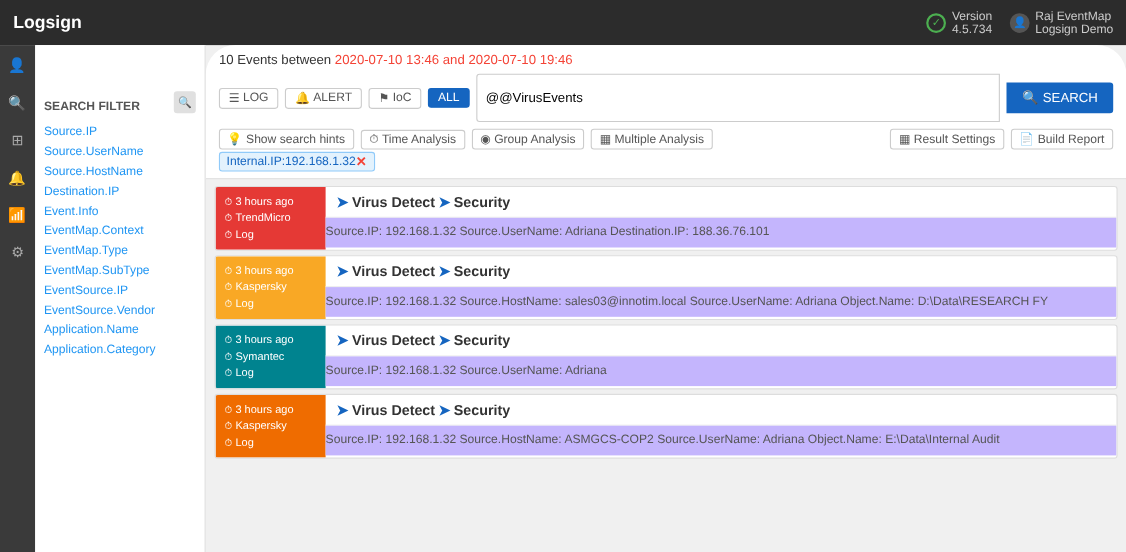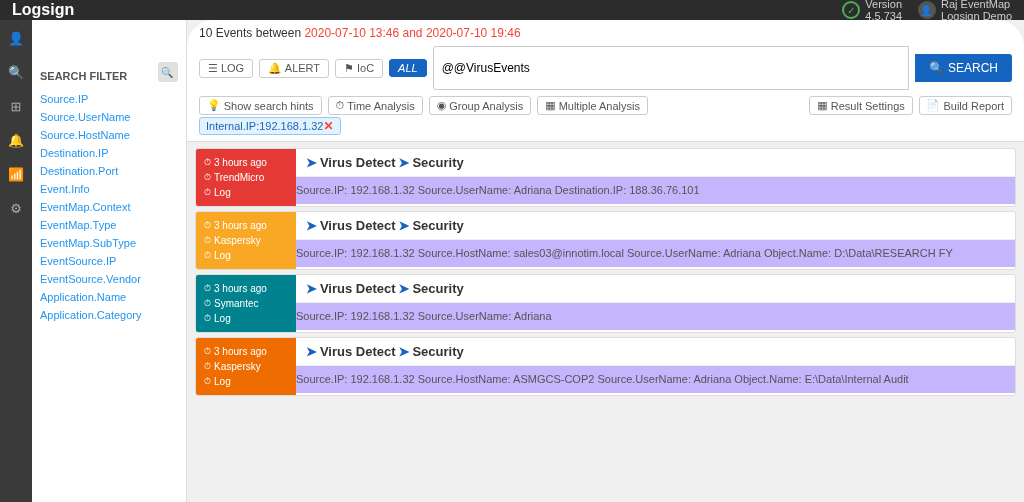--- a/index.html
+++ b/index.html
@@ -1,19 +1,19 @@
 <!DOCTYPE html>
 <html><head>
   <meta charset="utf-8">
   <style>
     * { margin: 0; padding: 0; box-sizing: border-box; }
     body { font-family: Arial, sans-serif; font-size: 12px; background: #f0f0f0; color: #333; display: flex; flex-direction: column; height: 502px; overflow: hidden; }
 
     
-    .topbar { background: #2c2c2c; height: 20px; display: flex; align-items: center; justify-content: space-between; padding: 0 12px; flex-shrink: 0; gap: 41px; }
+    .topbar { background: #2c2c2c; height: 41px; display: flex; align-items: center; justify-content: space-between; padding: 0 12px; flex-shrink: 0; gap: 41px; }
     .topbar-logo { color: #fff; font-size: 16px; font-weight: bold; }
     .topbar-right { display: flex; align-items: center; gap: 16px; }
     .topbar-version { display: flex; align-items: center; gap: 5px; color: #ccc; font-size: 11px; }
     .topbar-user { display: flex; align-items: center; gap: 5px; color: #ccc; font-size: 11px; }
     .check-circle { width: 18px; height: 18px; border-radius: 50%; border: 2px solid #4caf50; display: flex; align-items: center; justify-content: center; color: #4caf50; font-size: 10px; }
     .user-circle { width: 18px; height: 18px; border-radius: 50%; background: #555; display: flex; align-items: center; justify-content: center; color: #ccc; font-size: 10px; }
 
     
     .main-layout { display: flex; flex: 1; overflow: hidden; }
 
@@ -30,21 +30,21 @@
     
     .content { flex: 1; display: flex; flex-direction: column; overflow: hidden; border-radius: 27px; }
 
     
     .header-bar { background: #fff; border-bottom: 1px solid #ddd; padding: 6px 12px; flex-shrink: 0; }
     .events-summary { font-size: 12px; color: #333; margin-bottom: 6px; }
     .events-summary span.date-range { color: #f44336; }
     .search-row { display: flex; align-items: center; gap: 6px; margin-bottom: 6px; }
     .search-input { flex: 1; height: 44px; border: 1px solid #ccc; border-radius: 3px 0 0 3px; padding: 0 8px; font-size: 12px; outline: none; }
     .search-btn { height: 28px; background: #1565c0; color: #fff; border: none; border-radius: 0 3px 3px 0; padding: 0 14px; cursor: pointer; font-size: 12px; display: flex; align-items: center; gap: 4px; }
-    .type-btn { display: flex; align-items: center; gap: 3px; padding: 2px 8px; border: 1px solid #ccc; background: #f5f5f5; border-radius: 3px; cursor: pointer; font-size: 11px; color: #555; font-style: italic; }
+    .type-btn { display: flex; align-items: center; gap: 3px; padding: 2px 8px; border: 1px solid #ccc; background: #f5f5f5; border-radius: 3px; cursor: pointer; font-size: 11px; color: #555; }
     .type-btn.active { background: #1565c0; color: #fff; border-color: #1565c0; }
     .log-btn { display: flex; align-items: center; gap: 3px; padding: 2px 8px; border: 1px solid #ccc; background: #fff; border-radius: 3px; cursor: pointer; font-size: 11px; color: #555; }
     .analysis-row { display: flex; align-items: center; gap: 6px; }
     .hint-btn { font-size: 11px; color: #555; cursor: pointer; background: none; border: 1px solid #ccc; border-radius: 3px; padding: 2px 7px; display: flex; align-items: center; gap: 3px; }
     .right-btns { margin-left: auto; display: flex; gap: 6px; }
     .right-btn { font-size: 11px; color: #555; cursor: pointer; background: none; border: 1px solid #ccc; border-radius: 3px; padding: 2px 7px; display: flex; align-items: center; gap: 3px; }
     .filter-tag { display: inline-flex; align-items: center; gap: 0; background: #e3f2fd; border: 1px solid #90caf9; border-radius: 3px; padding: 1px 6px; font-size: 11px; color: #1565c0; margin-top: 2px; }
     .filter-tag .remove { color: #f44336; cursor: pointer; font-weight: bold; font-size: 12px; }
 
     
@@ -104,21 +104,20 @@
   <div class="sidebar">
     <div class="sidebar-title">
       <span>SEARCH FILTER</span>
       <button class="sidebar-search-btn">🔍</button>
     </div>
     <div id="sidebar-items">
         <div class="sidebar-item">Source.IP</div>
         <div class="sidebar-item">Source.UserName</div>
         <div class="sidebar-item">Source.HostName</div>
         <div class="sidebar-item">Destination.IP</div>
-        <div class="sidebar-item">Destination.Port</div>
         <div class="sidebar-item">Event.Info</div>
         <div class="sidebar-item">EventMap.Context</div>
         <div class="sidebar-item">EventMap.Type</div>
         <div class="sidebar-item">EventMap.SubType</div>
         <div class="sidebar-item">EventSource.IP</div>
         <div class="sidebar-item">EventSource.Vendor</div>
         <div class="sidebar-item">Application.Name</div>
         <div class="sidebar-item">Application.Category</div>
       </div>
   </div>

